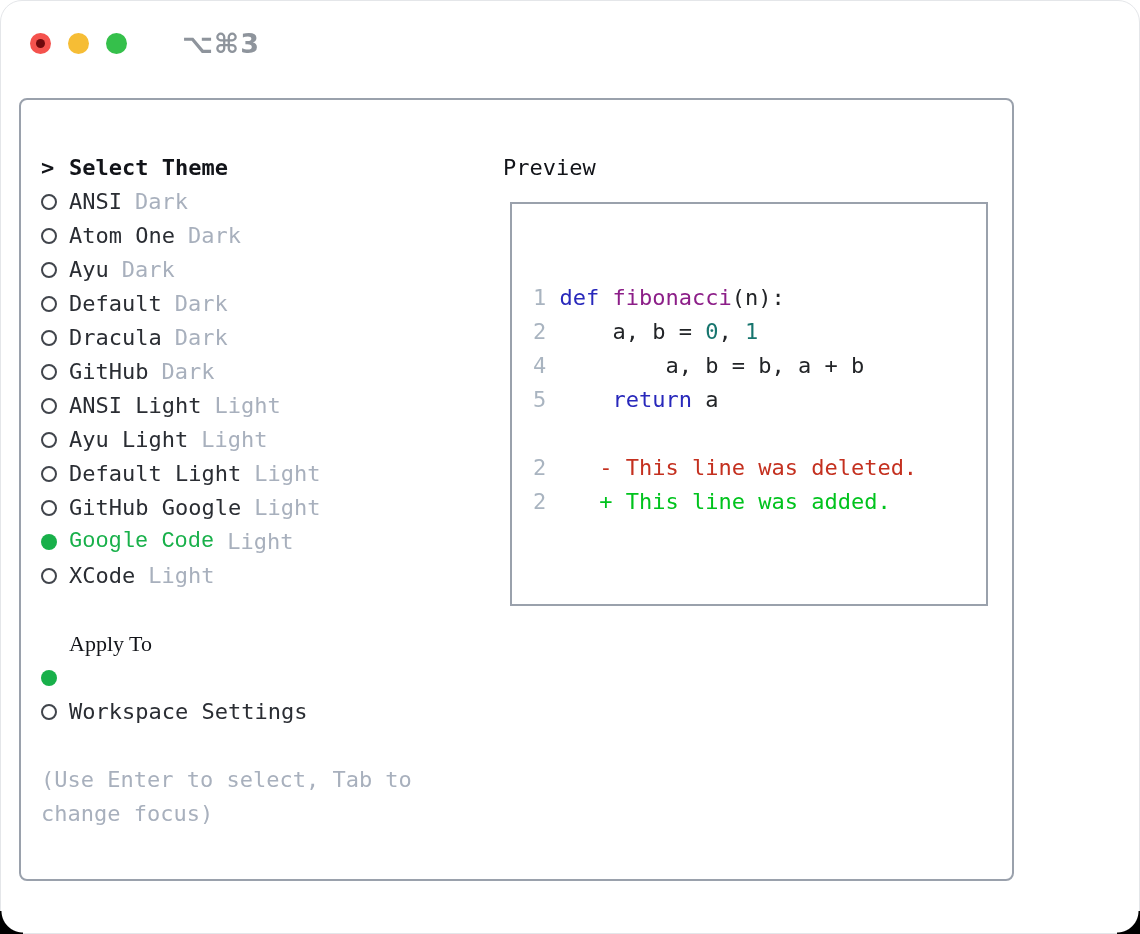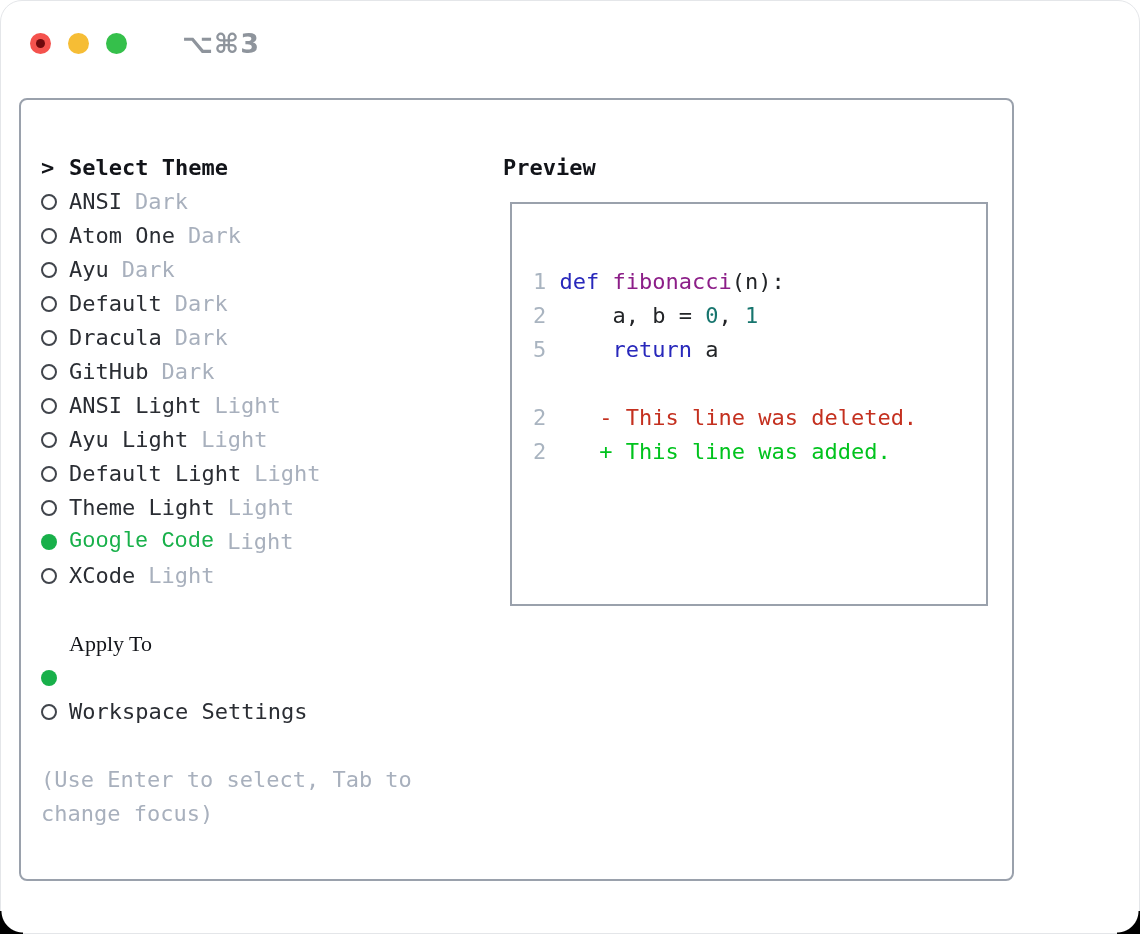--- a/index.html
+++ b/index.html
@@ -33,25 +33,25 @@
   .subhdr{color:var(--header_text);font-family:Liberation Serif, serif;}
   .ring{width:12px;height:12px;border:2px solid var(--ring);border-radius:50%;box-sizing:content-box;}
   .dotsel{width:16px;height:16px;background:var(--accent_green);border-radius:50%;}
   .tname{color:var(--text);}
   .tname.sel{color:var(--accent_green);font-family:Liberation Mono, monospace;}
   .tvariant{color:var(--muted);margin-left:13px;}
   .apply-block{margin-top:34px;}
   .help{margin-top:34px;color:var(--muted);width:412px;}
   
   .right-col{position:absolute;left:482px;top:51px;}
-  .preview-title{height:34px;line-height:34px;font-weight:bold;color:var(--header_text);font-size:22px;}
+  .preview-title{height:34px;line-height:34px;font-weight:normal;color:var(--header_text);font-size:22px;}
   .preview-box{
     margin-top:17px;margin-left:7px;width:478px;height:404px;
     border:2px solid var(--border);box-sizing:border-box;
-    padding:61px 0 0 21px;overflow:hidden;
+    padding:77px 0 0 21px;overflow:hidden;
   }
   .cline{height:34px;line-height:34px;font-size:22px;white-space:pre;}
   .gutter{color:var(--gutter);}
   .plain{color:var(--code_text);}
   .keyword{color:var(--keyword);}
   .function{color:var(--function);}
   .literal{color:var(--literal);}
   .context{color:var(--context);}
   .deleted{color:var(--deleted);}
   .added{color:var(--added);}
@@ -85,21 +85,21 @@
       <div id="theme-list">
           <div class="row"><span class="marker"><span class="ring"></span></span><span class="tname">ANSI</span><span class="tvariant">Dark</span></div>
           <div class="row"><span class="marker"><span class="ring"></span></span><span class="tname">Atom One</span><span class="tvariant">Dark</span></div>
           <div class="row"><span class="marker"><span class="ring"></span></span><span class="tname">Ayu</span><span class="tvariant">Dark</span></div>
           <div class="row"><span class="marker"><span class="ring"></span></span><span class="tname">Default</span><span class="tvariant">Dark</span></div>
           <div class="row"><span class="marker"><span class="ring"></span></span><span class="tname">Dracula</span><span class="tvariant">Dark</span></div>
           <div class="row"><span class="marker"><span class="ring"></span></span><span class="tname">GitHub</span><span class="tvariant">Dark</span></div>
           <div class="row"><span class="marker"><span class="ring"></span></span><span class="tname">ANSI Light</span><span class="tvariant">Light</span></div>
           <div class="row"><span class="marker"><span class="ring"></span></span><span class="tname">Ayu Light</span><span class="tvariant">Light</span></div>
           <div class="row"><span class="marker"><span class="ring"></span></span><span class="tname">Default Light</span><span class="tvariant">Light</span></div>
-          <div class="row"><span class="marker"><span class="ring"></span></span><span class="tname">Theme Light</span><span class="tvariant">Light</span></div>
+          <div class="row"><span class="marker"><span class="ring"></span></span><span class="tname">GitHub Google</span><span class="tvariant">Light</span></div>
           <div class="row"><span class="marker"><span class="dotsel"></span></span><span class="tname sel">Google Code</span><span class="tvariant">Light</span></div>
           <div class="row"><span class="marker"><span class="ring"></span></span><span class="tname">XCode</span><span class="tvariant">Light</span></div>
         </div>
 
       <div class="apply-block">
         <div class="row">
           <span class="marker"></span>
           <span class="subhdr">Apply To</span>
         </div>
         <div id="apply-list">
@@ -110,20 +110,21 @@
 
       <div class="help">(Use Enter to select, Tab to change focus)</div>
     </div>
 
     <div class="right-col">
       <div class="preview-title">Preview</div>
       <div class="preview-box">
         <div id="code-lines">
             <div class="cline"><span class="gutter">1 </span><span class="keyword">def</span><span class="plain"> </span><span class="function">fibonacci</span><span class="plain">(n):</span></div>
             <div class="cline"><span class="gutter">2 </span><span class="plain">    a, b = </span><span class="literal">0</span><span class="plain">, </span><span class="literal">1</span></div>
+            <div class="cline"><span class="gutter">4 </span><span class="plain">        a, b = b, a + b</span></div>
             <div class="cline"><span class="gutter">5 </span><span class="plain">    </span><span class="keyword">return</span><span class="plain"> a</span></div>
             <div class="cline"><span class="gutter">  </span></div>
             <div class="cline"><span class="gutter">2 </span><span class="deleted">   - This line was deleted.</span></div>
             <div class="cline"><span class="gutter">2 </span><span class="added">   + This line was added.</span></div>
           </div>
       </div>
     </div>
 
   </div>
 </div>

